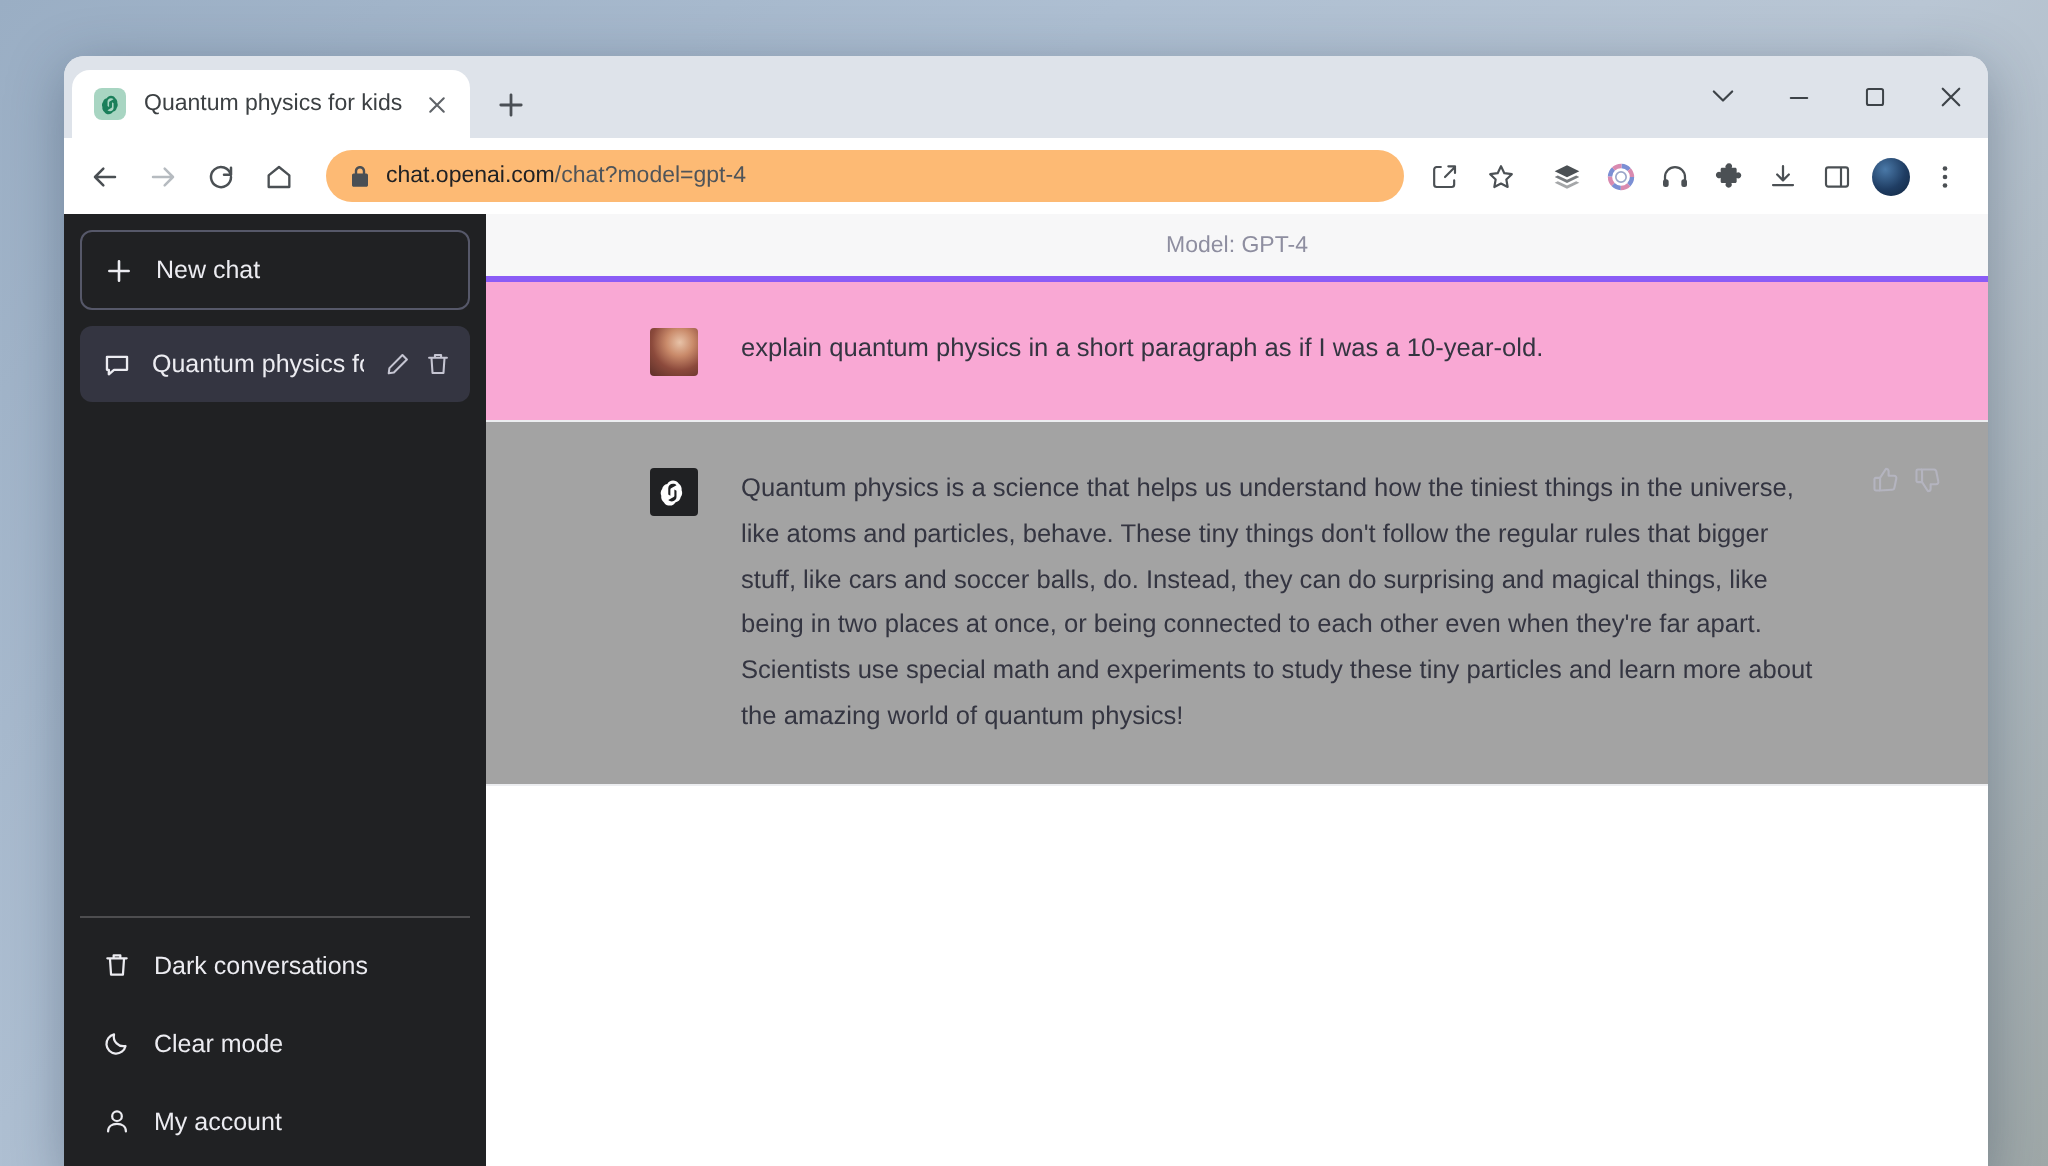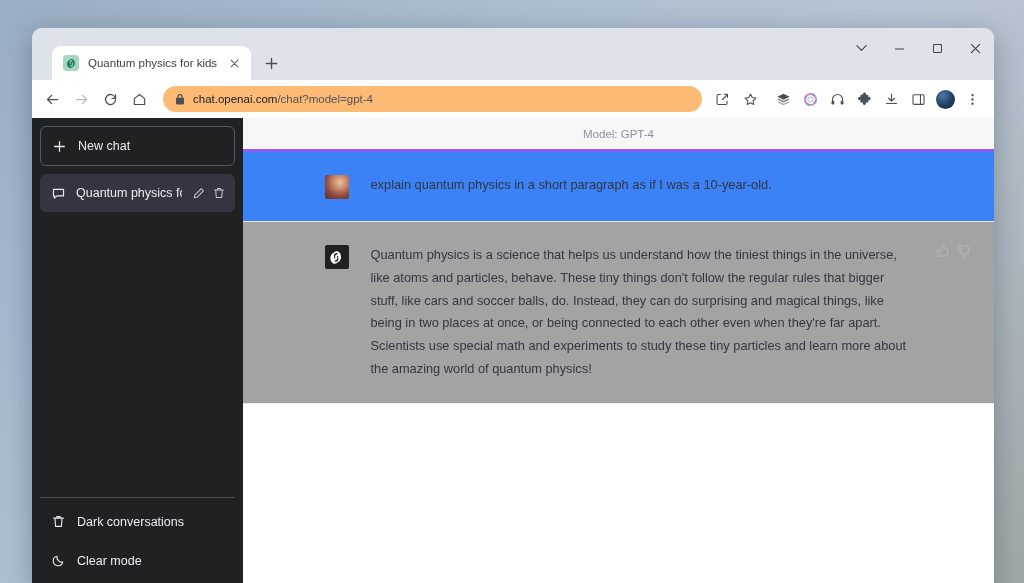--- a/index.html
+++ b/index.html
@@ -26,25 +26,25 @@
     background: #dee3ea;
     border-radius: 10px 10px 0 0;
     box-shadow: 0 6px 28px rgba(30,45,70,0.35);
     overflow: hidden;
     display: flex;
     flex-direction: column;
   }
 
   
   .tab-strip {
-    height: 52px;
+    height: 41px;
     background: #dee3ea;
     display: flex;
     align-items: flex-end;
-    padding-left: 20px;
+    padding-left: 4px;
     position: relative;
     flex: none;
   }
 
   .tab {
     display: flex;
     align-items: center;
     gap: 9px;
     height: 34px;
     min-width: 196px;
@@ -268,21 +268,21 @@
   .msg-inner {
     display: flex;
     gap: 22px;
     width: 100%;
     max-width: 620px;
     margin: 0 auto;
     padding: 0 16px;
     position: relative;
   }
 
-  .msg.user { background: #3b82f6; }
+  .msg.user { background: #f9a8d4; }
   .msg.assistant { background: #a3a3a3; border-top: 1px solid #ecedf0; border-bottom: 1px solid #ecedf0; }
 
   .av {
     width: 24px; height: 24px;
     border-radius: 2px;
     flex: none;
     margin-top: 1px;
   }
   .av.user-av {
     background:
@@ -515,20 +515,27 @@
           <span>Dark conversations</span>
         </div>
 
         <div class="sb-item">
           <svg viewBox="0 0 14 14" fill="none" stroke="currentColor" stroke-width="1.2" stroke-linecap="round" stroke-linejoin="round">
             <path d="M11.6 8.6A5.2 5.2 0 0 1 5.4 2.4a5.2 5.2 0 1 0 6.2 6.2z"></path>
           </svg>
           <span>Clear mode</span>
         </div>
 
+        <div class="sb-item">
+          <svg viewBox="0 0 14 14" fill="none" stroke="currentColor" stroke-width="1.2" stroke-linecap="round" stroke-linejoin="round">
+            <circle cx="7" cy="4.4" r="2.6"></circle>
+            <path d="M2.2 12.6c0-2.6 2.1-4 4.8-4s4.8 1.4 4.8 4"></path>
+          </svg>
+          <span>My account</span>
+        </div>
       </div>
     </div>
 
     <div class="chat-pane">
 
       <div class="model-bar">
         <span>Model: GPT-4</span>
       </div>
 
       <div class="messages">

